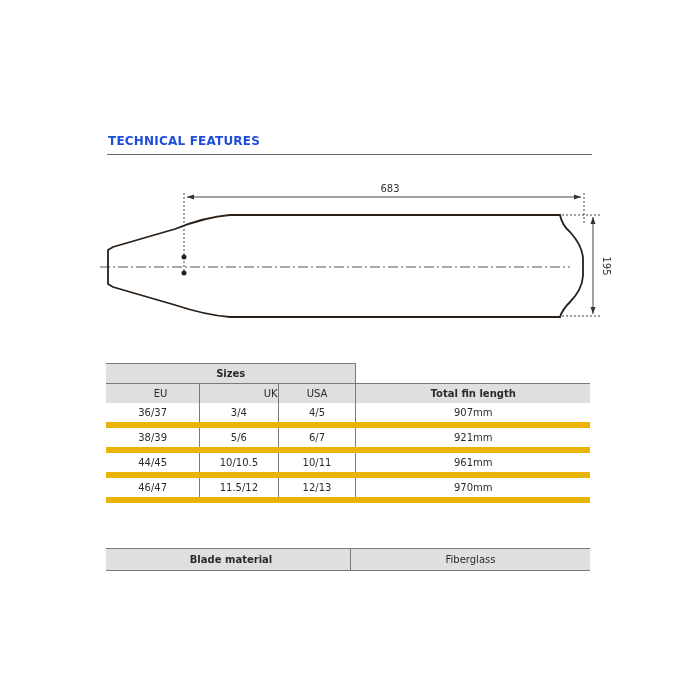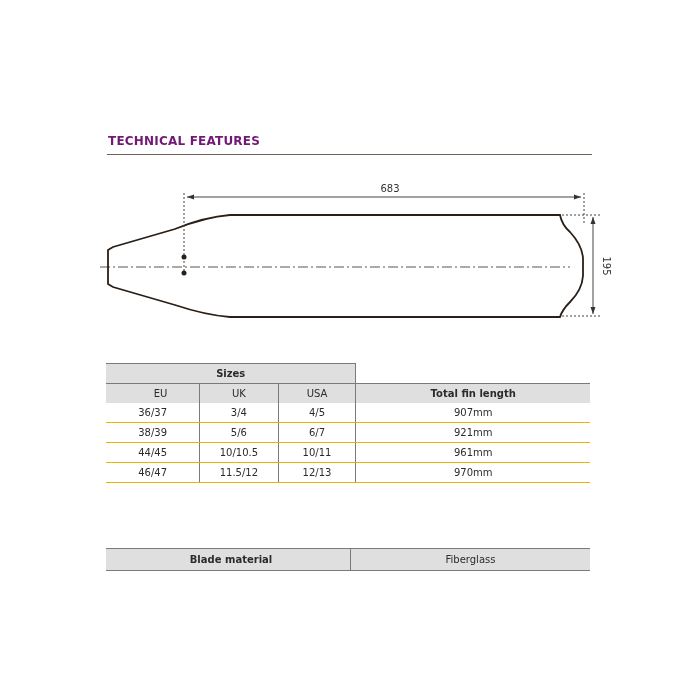--- a/index.html
+++ b/index.html
@@ -1,26 +1,26 @@
 <!DOCTYPE html>
 <html><head>
 <meta charset="utf-8">
 <style>
   html, body { margin:0; padding:0; background:#ffffff; }
   body { width:700px; height:700px; position:relative; overflow:hidden; font-family:"DejaVu Sans", sans-serif; color:#2b2b2b; }
-  .title { position:absolute; left:108px; top:134px; font-size:12px; font-weight:bold; letter-spacing:0.2px; color:#701a75; }
+  .title { position:absolute; left:108px; top:134px; font-size:12px; font-weight:bold; letter-spacing:0.2px; color:#1d4ed8; }
   .title-rule { position:absolute; left:107px; top:154px; width:485px; height:1px; background:#6b6357; }
   svg.drawing { position:absolute; left:0; top:0; }
   .dim-text { font-size:10px; fill:#333; font-family:"DejaVu Sans", sans-serif; }
   table { border-collapse:collapse; position:absolute; font-size:10px; }
   .sizes-table { left:106px; top:363px; width:484px; }
   .sizes-table td, .sizes-table th { text-align:center; height:19px; padding:0; font-weight:normal; }
   .hdr { background:#dfdfdf; }
   .bold { font-weight:bold !important; }
-  .row td { border-bottom:1px solid #eab308; }
+  .row td { border-bottom:6px solid #eab308; }
   .vsep { border-right:1px solid #7a7a7a;margin-top:41px; }
   .material-table { left:106px; top:548px; width:484px; }
   .material-table td { background:#dfdfdf; height:21px; padding:0; border-top:1px solid #7a7a7a; border-bottom:1px solid #7a7a7a; font-size:10px; }
 </style>
 </head>
 <body>
 
 <div class="title">TECHNICAL FEATURES</div>
 <div class="title-rule"></div>
 
@@ -49,21 +49,21 @@
 </svg>
 
 <table class="sizes-table">
   <tbody>
       <tr>
     <th colspan="3" class="hdr bold vsep" style="border-top:1px solid #7a7a7a;border-bottom:1px solid #7a7a7a;">Sizes</th>
     <th style="width:242px;border-bottom:1px solid #7a7a7a;"></th>
   </tr>
   <tr class="row">
     <th class="hdr vsep" style="width:80px;padding-left:16px;">EU</th>
-    <th class="hdr vsep" style="width:79px;">UK</th>
+    <th class="hdr vsep" style="width:79px;text-align:right;">UK</th>
     <th class="hdr vsep" style="width:79px;">USA</th>
     <th class="hdr bold">Total fin length</th>
   </tr>
   <tr class="row">
     <td class="vsep">36/37</td>
     <td class="vsep">3/4</td>
     <td class="vsep">4/5</td>
     <td>907mm</td>
   </tr>
   <tr class="row">

